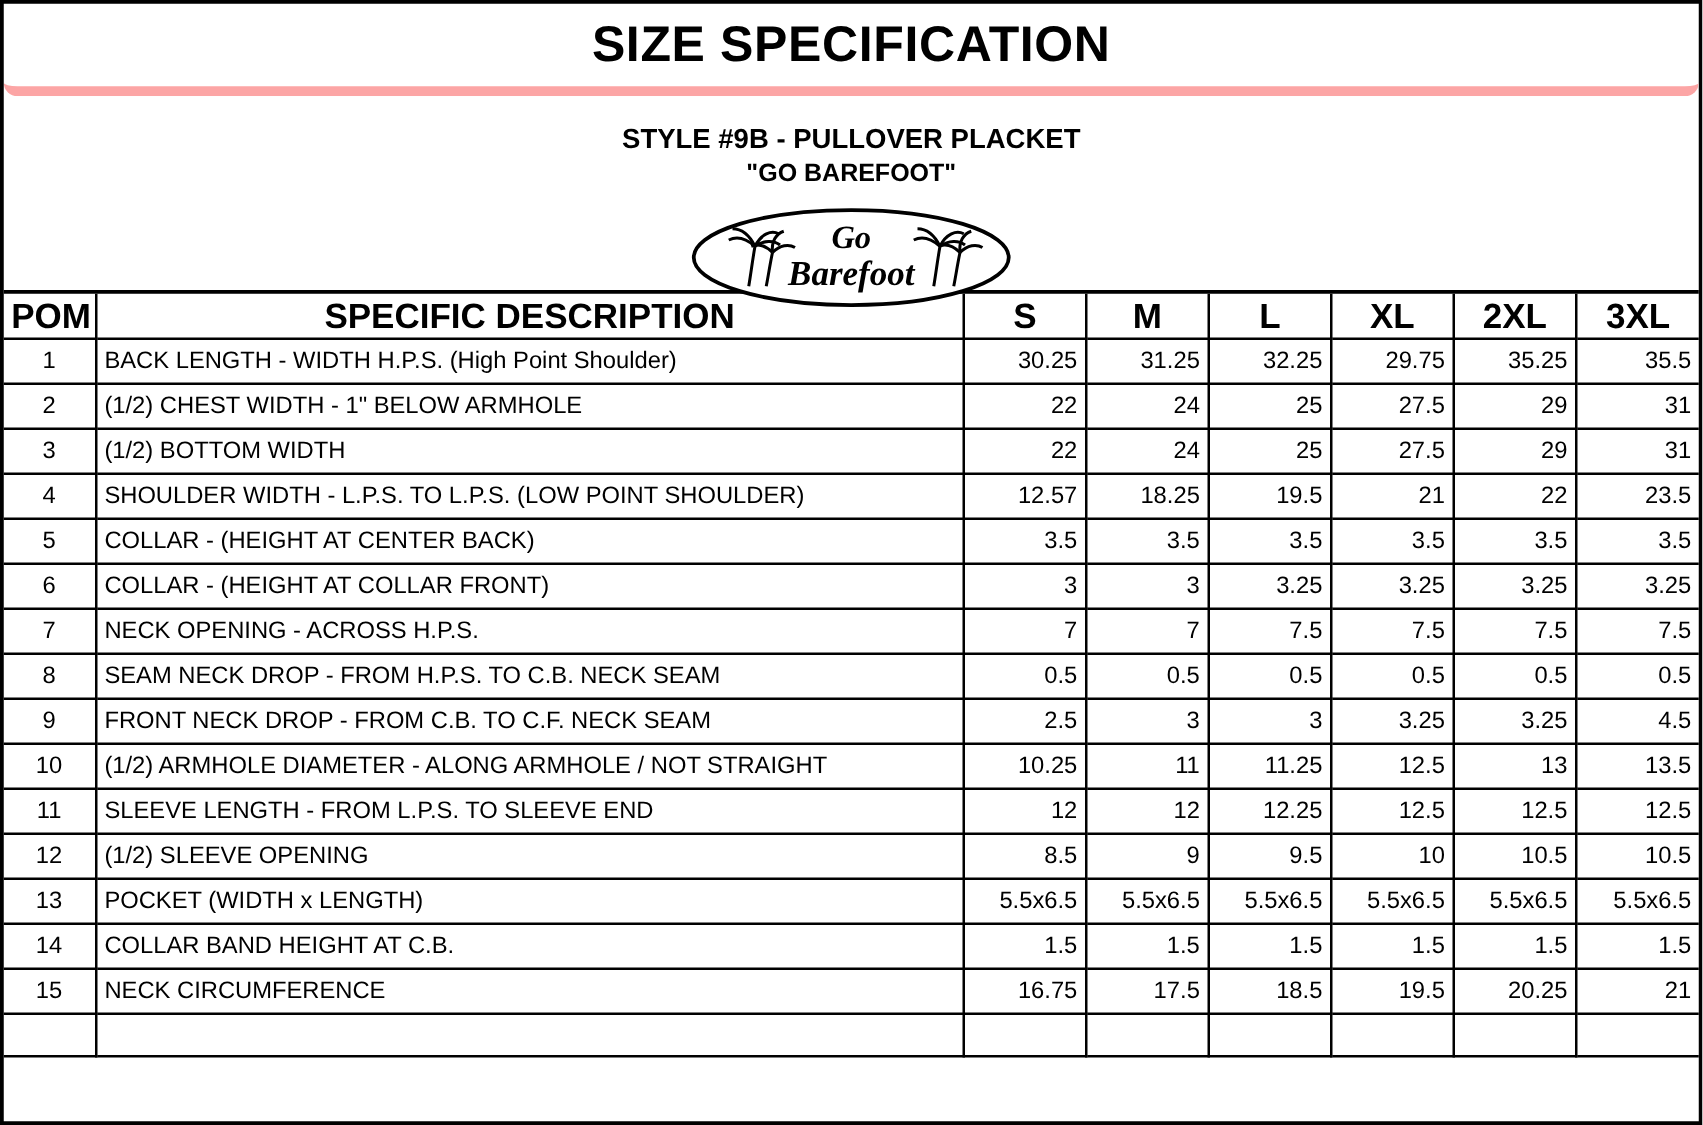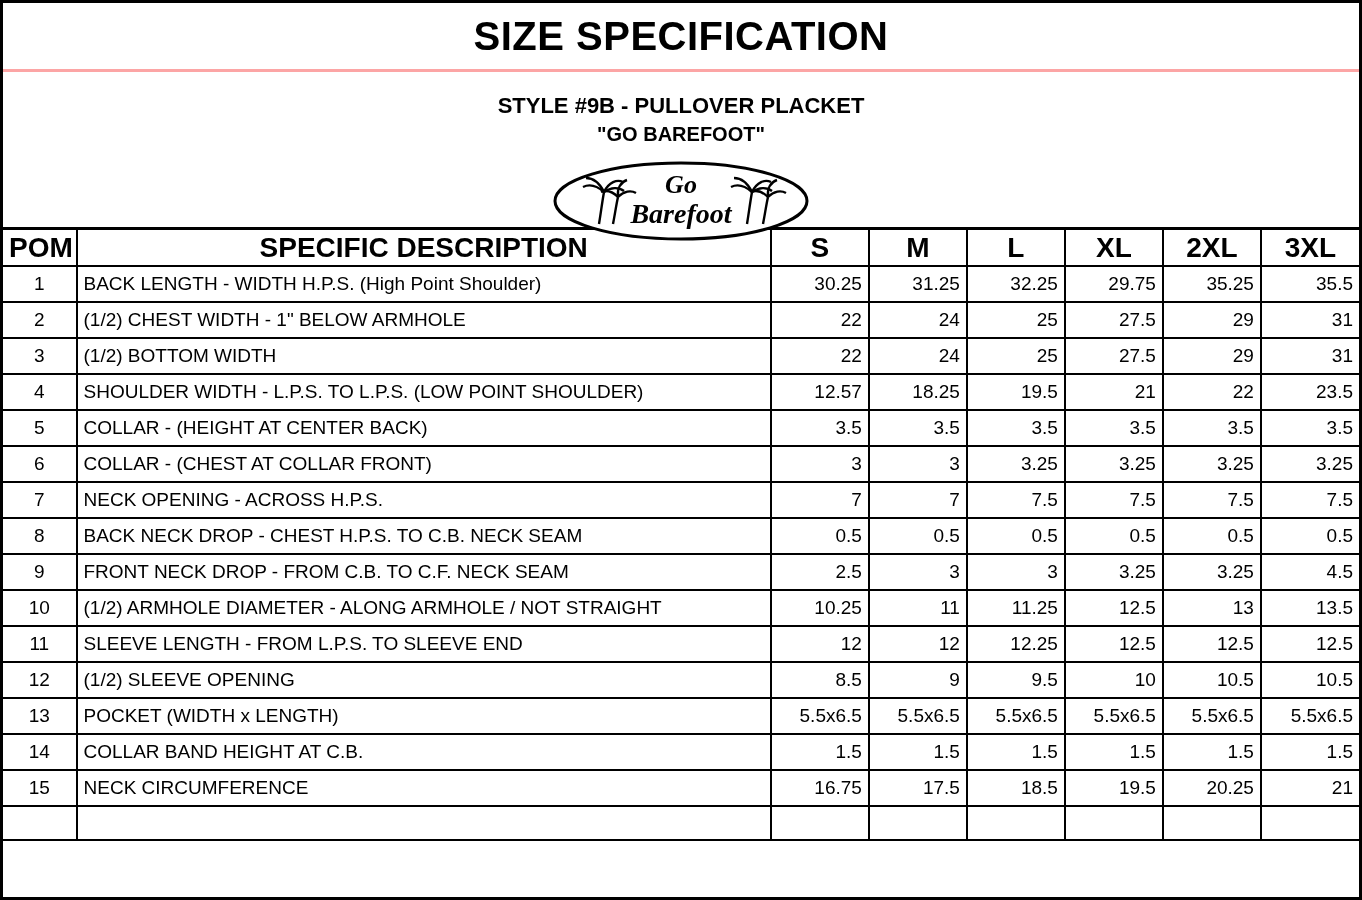--- a/index.html
+++ b/index.html
@@ -17,24 +17,25 @@
   .sheet {
     position: relative;
     width: 1362px;
     height: 900px;
     box-sizing: border-box;
     border: 3px solid #000;
   }
   
   .title-row {
     height: 66px;
-    border-bottom: 3px solid #fca5a5;
+    border-bottom: 8px solid #fca5a5;
     display: flex;
     align-items: center;
     justify-content: center;
+    border-radius: 11px;
   }
   .title-row .title {
     font-size: 40px;
     font-weight: bold;
     letter-spacing: 0.5px;
   }
   .style-block {
     height: 158px;
     border-bottom: 3px solid #000;
     display: flex;
@@ -195,41 +196,41 @@
         <td class="col-desc">COLLAR - (HEIGHT AT CENTER BACK)</td>
         <td class="col-size">3.5</td>
         <td class="col-size">3.5</td>
         <td class="col-size">3.5</td>
         <td class="col-size">3.5</td>
         <td class="col-size">3.5</td>
         <td class="col-size">3.5</td>
       </tr>
       <tr>
         <td class="col-pom">6</td>
-        <td class="col-desc">COLLAR - (CHEST AT COLLAR FRONT)</td>
+        <td class="col-desc">COLLAR - (HEIGHT AT COLLAR FRONT)</td>
         <td class="col-size">3</td>
         <td class="col-size">3</td>
         <td class="col-size">3.25</td>
         <td class="col-size">3.25</td>
         <td class="col-size">3.25</td>
         <td class="col-size">3.25</td>
       </tr>
       <tr>
         <td class="col-pom">7</td>
         <td class="col-desc">NECK OPENING - ACROSS H.P.S.</td>
         <td class="col-size">7</td>
         <td class="col-size">7</td>
         <td class="col-size">7.5</td>
         <td class="col-size">7.5</td>
         <td class="col-size">7.5</td>
         <td class="col-size">7.5</td>
       </tr>
       <tr>
         <td class="col-pom">8</td>
-        <td class="col-desc">BACK NECK DROP - CHEST H.P.S. TO C.B. NECK SEAM</td>
+        <td class="col-desc">SEAM NECK DROP - FROM H.P.S. TO C.B. NECK SEAM</td>
         <td class="col-size">0.5</td>
         <td class="col-size">0.5</td>
         <td class="col-size">0.5</td>
         <td class="col-size">0.5</td>
         <td class="col-size">0.5</td>
         <td class="col-size">0.5</td>
       </tr>
       <tr>
         <td class="col-pom">9</td>
         <td class="col-desc">FRONT NECK DROP - FROM C.B. TO C.F. NECK SEAM</td>

